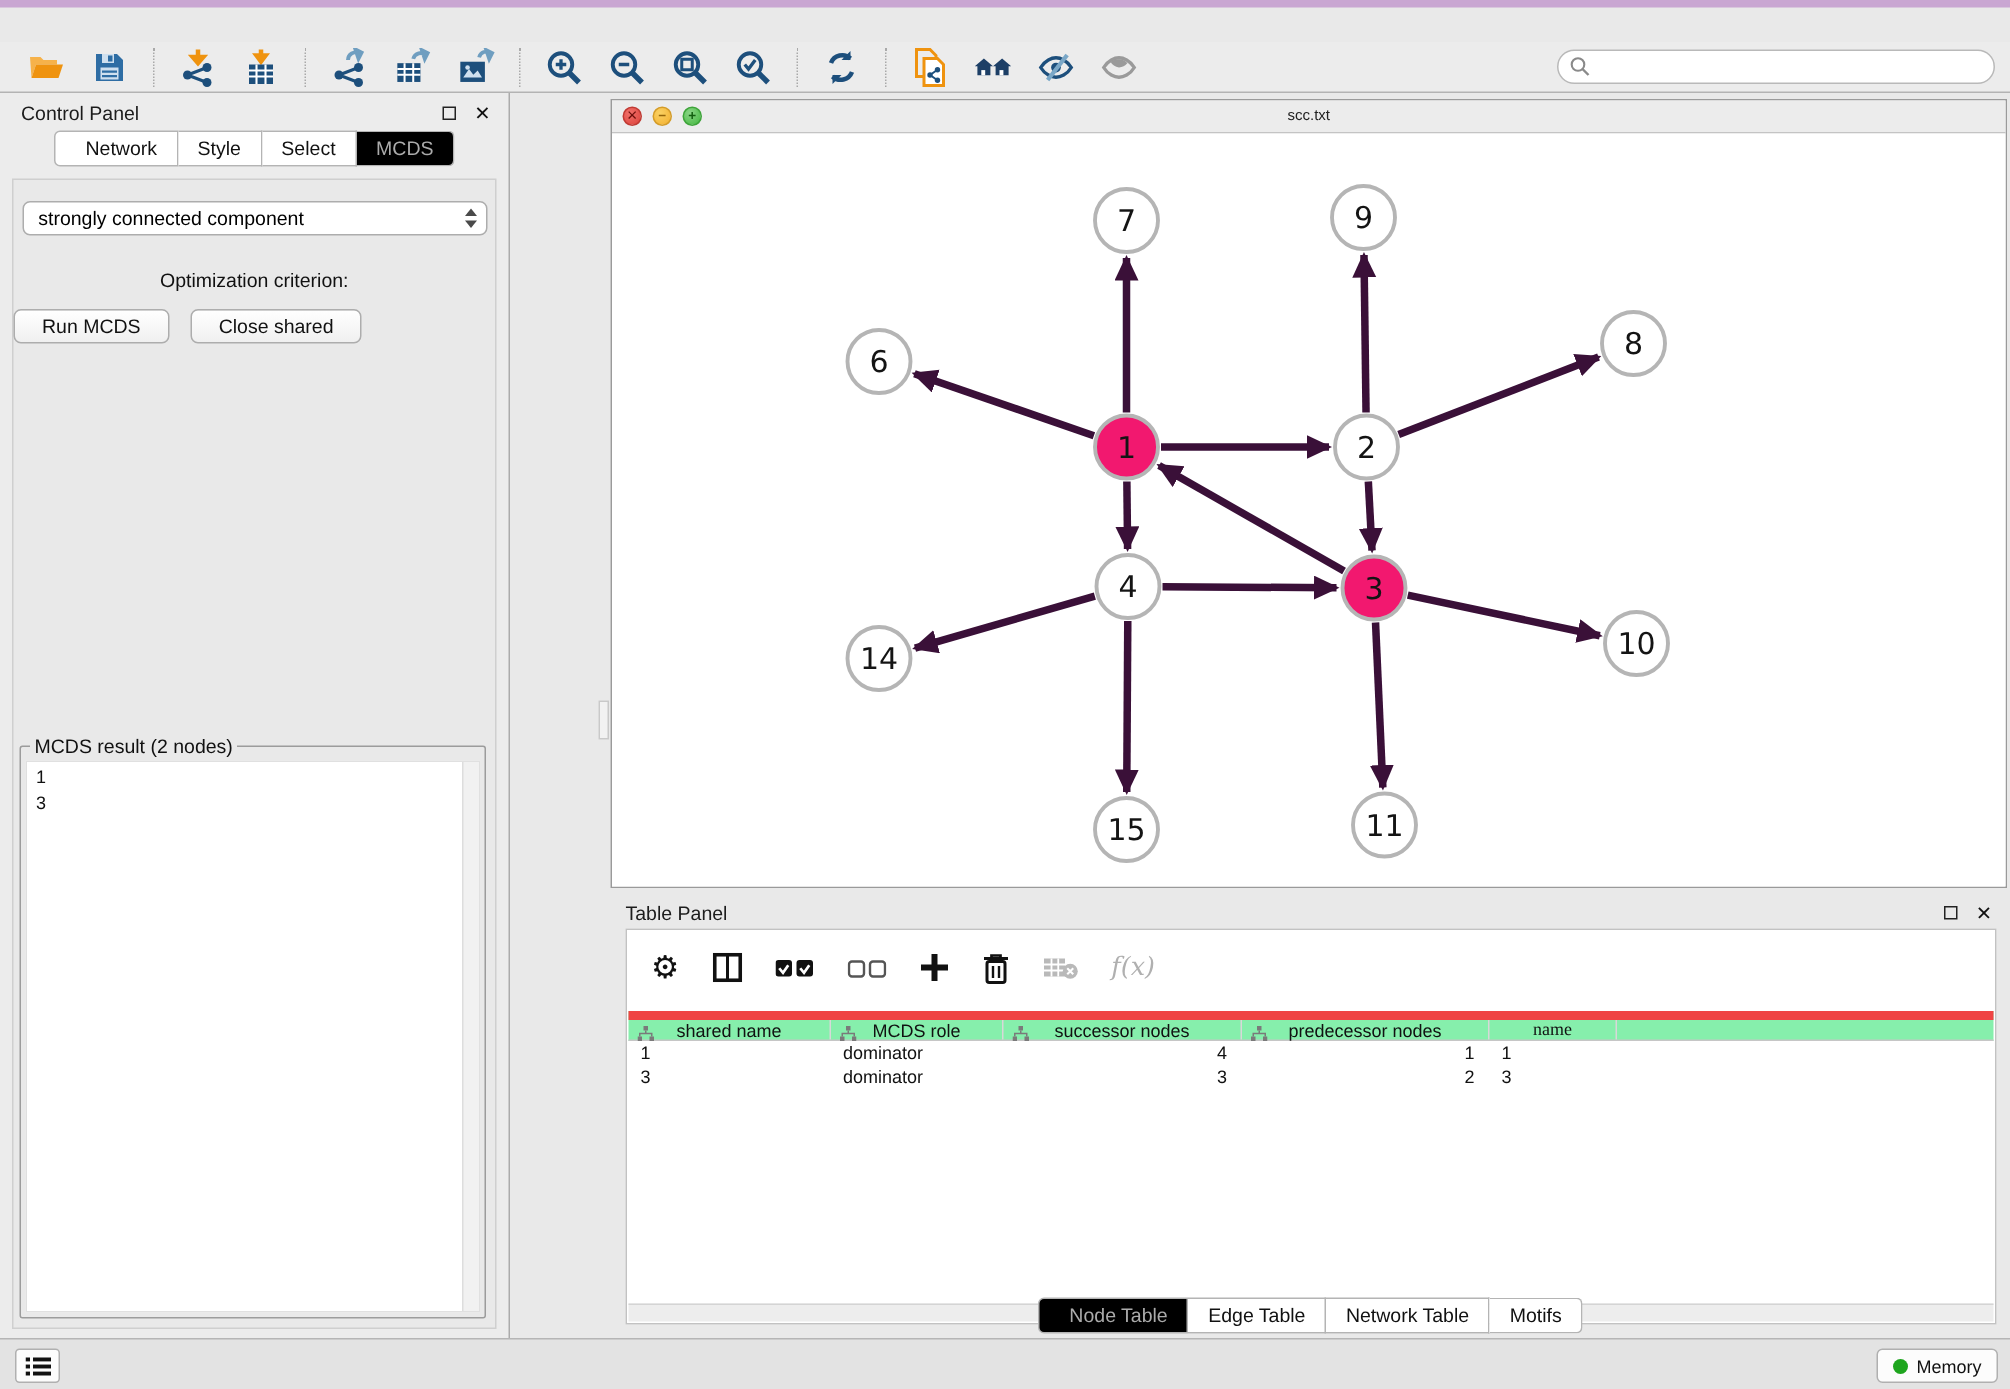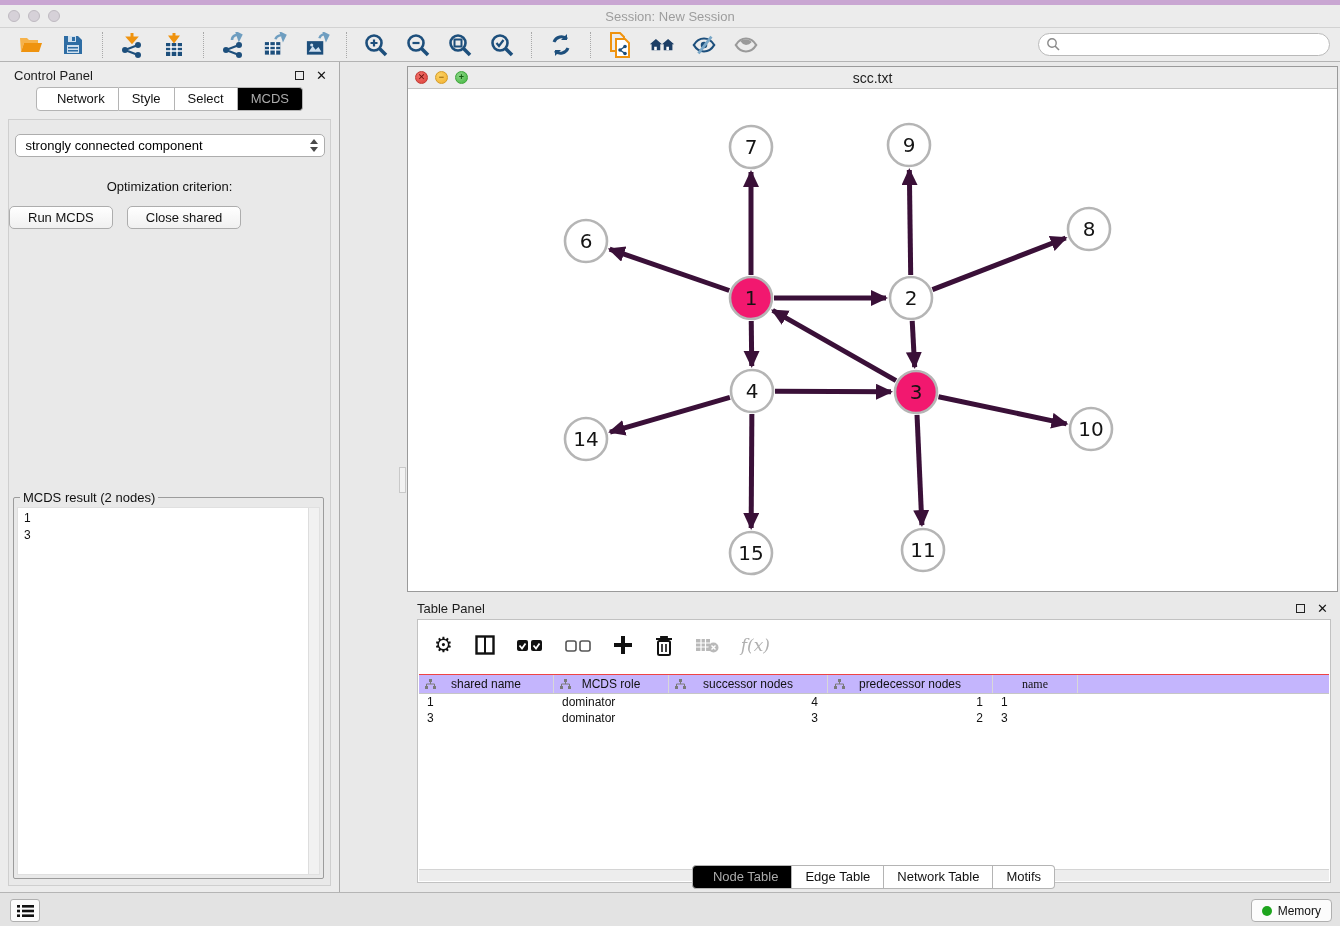--- a/index.html
+++ b/index.html
@@ -73,36 +73,36 @@
   
   #network-frame { position:absolute; left:10px; top:4px; width:931px; height:526px; background:#fff;
                    border:1px solid #9a9a9a; }
   #net-titlebar { height:22px; background:#ececec; border-bottom:1px solid #c4c4c4; display:flex;
                   align-items:center; position:relative; }
   .mini-light { width:13px; height:13px; border-radius:50%; margin-left:7px; font-size:9px; font-weight:bold;
                 display:flex; align-items:center; justify-content:center; line-height:1; cursor:pointer; }
   .ml-red { background:radial-gradient(circle at 35% 30%, #f0706a, #dd423b); color:#6d0f0b; border:1px solid #c03a33; }
   .ml-yellow { background:radial-gradient(circle at 35% 30%, #fad163, #f3b02f); color:#96660b; border:1px solid #d49c28; }
   .ml-green { background:radial-gradient(circle at 35% 30%, #8ad486, #43b83f); color:#135f10; border:1px solid #3da439; }
-  #net-title { position:absolute; left:0; right:0; text-align:center; font-size:14px; color:#222; pointer-events:none; }
+  #net-title { position:absolute; left:0; right:0; text-align:center; font-size:10px; color:#222; pointer-events:none; }
   #net-canvas { position:absolute; top:22px; left:0; right:0; bottom:0; background:#fff; overflow:hidden; }
   #divider-grip { position:absolute; left:-9px; top:400px; width:7px; height:26px; background:#f2f2f2;
                   border:1px solid #c9c9c9; }
 
   
   #table-panel { position:absolute; left:10px; right:0; top:533px; bottom:0; background:#e9e9e9; }
   #tp-box { position:absolute; top:24px; left:10px; right:9px; height:264px; background:#fff;
             border:1px solid #c2c2c2; }
   #tp-toolbar { height:50px; display:flex; align-items:center; padding-left:16px; gap:22px; }
   .tp-icon { display:flex; align-items:center; justify-content:center; cursor:pointer; }
   .gear-glyph { font-size:21px; color:#111; font-family:"DejaVu Sans",sans-serif; }
   .fx-glyph { font-size:17px; color:#b0b0b0; font-style:italic; font-family:"DejaVu Serif",serif; }
 
   #tp-table { position:absolute; top:54px; left:1px; right:1px; }
-  .t-head { display:flex; background:#c4b5fd; border-top:1px solid #ef4444; border-bottom:1px solid #c6c6c6;
+  .t-head { display:flex; background:#86efac; border-top:6px solid #ef4444; border-bottom:1px solid #c6c6c6;
             height:20px; }
   .th { position:relative; border-right:1px solid #d8d8d8; font-size:12px; color:#111;
         display:flex; align-items:center; justify-content:center; }
   .th .tree-ic { position:absolute; left:6px; top:4px; }
   .t-row { display:flex; height:16px; font-size:12px; color:#111; }
   .td { overflow:hidden; white-space:nowrap; }
   #tp-hscroll { position:absolute; bottom:1px; left:1px; right:1px; height:12px; background:#ededed;
                 border-top:1px solid #d4d4d4; }
   #tp-tabs-wrap { position:absolute; bottom:3px; left:0; right:0; display:flex; justify-content:center; }
 
@@ -117,26 +117,20 @@
                 font-size:12px; color:#111; cursor:pointer; }
   #memory-dot { width:10px; height:10px; border-radius:50%; background:#1ea51e; }
 </style>
 </head>
 <body>
 
 <div id="app">
 
   <div id="desktop-strip"></div>
 
-  <div id="titlebar">
-    <span class="traffic"></span>
-    <span class="traffic"></span>
-    <span class="traffic"></span>
-    <span id="window-title">Session: New Session</span>
-  </div>
 
   <div id="toolbar">
     <span class="tb-icon">
       <svg width="26" height="24" viewBox="0 0 26 24">
           <path d="M2 5h7l2 2h9v3H6L3 19z" fill="#f6b24a"></path>
           <path d="M3 19l3-9h18l-3 9z" fill="#ef930f"></path>
         </svg>
     </span>
     <span class="tb-icon">
       <svg width="24" height="24" viewBox="0 0 24 24">

